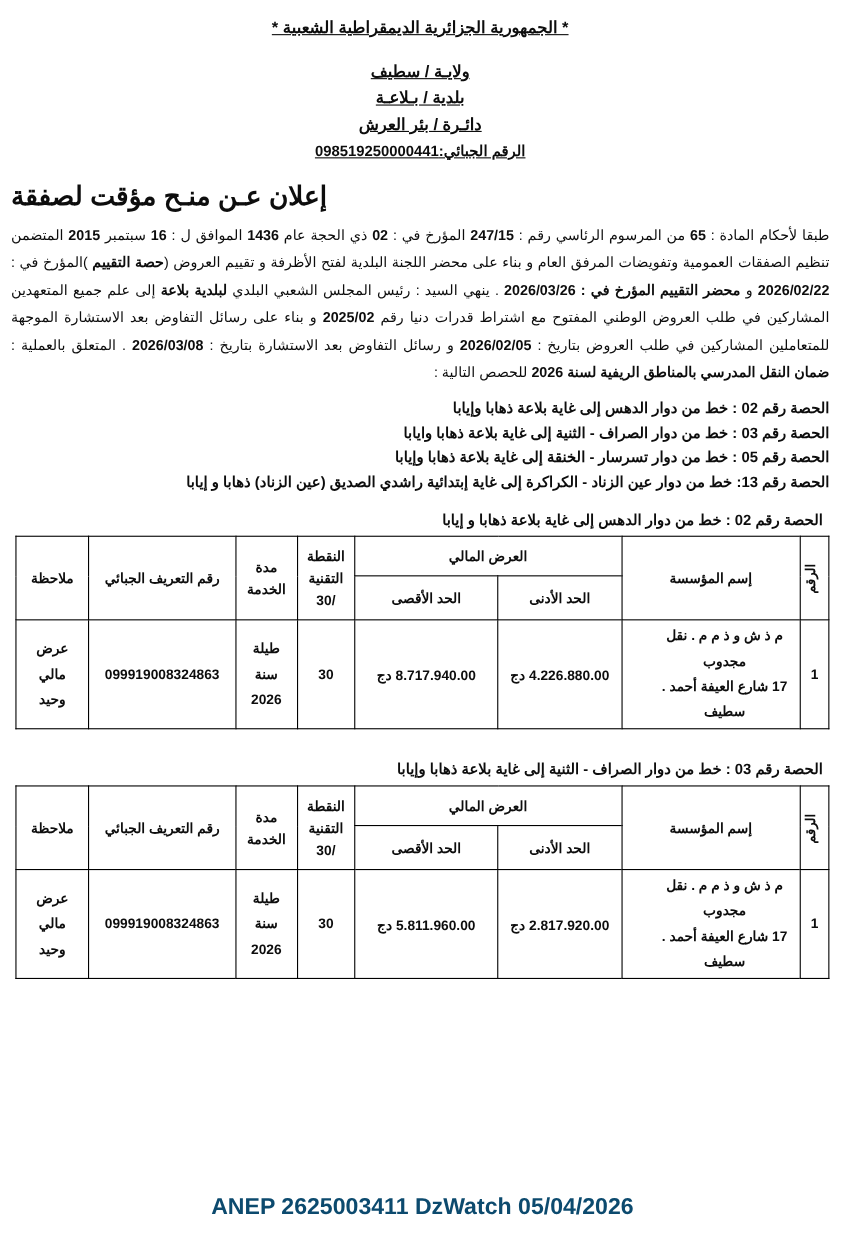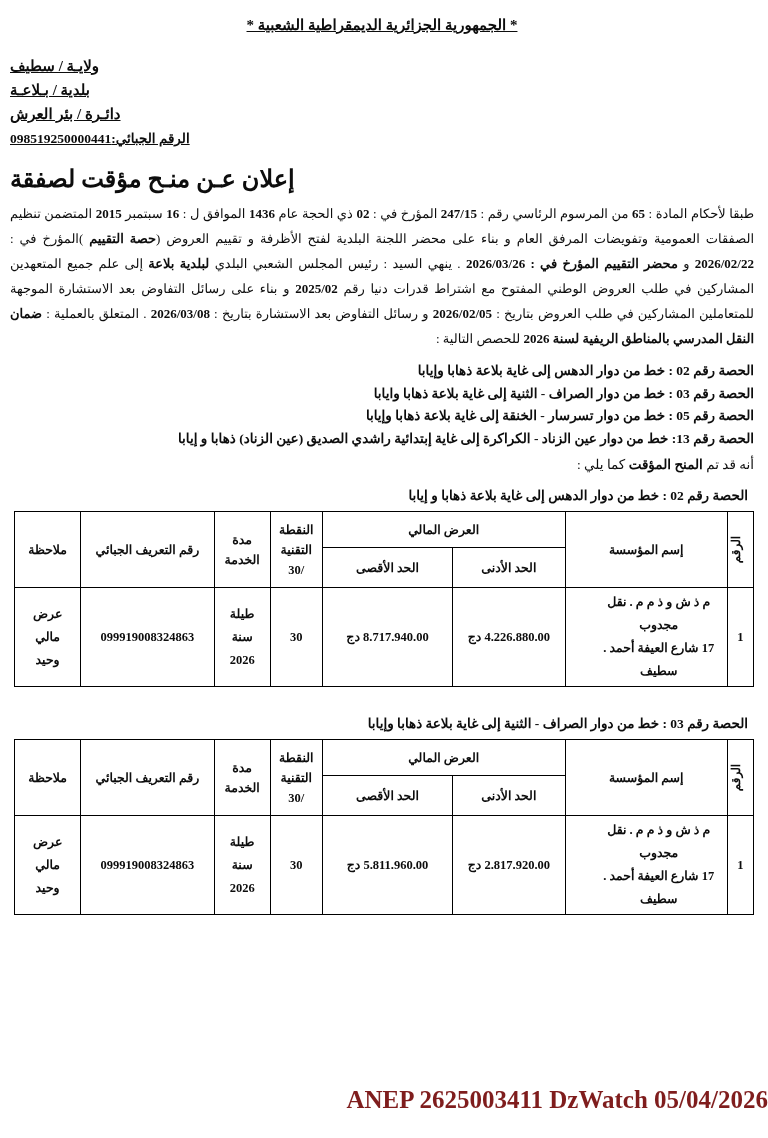--- a/index.html
+++ b/index.html
@@ -1,27 +1,27 @@
 <!DOCTYPE html>
 <html lang="ar"><head>
 <meta charset="utf-8">
 <style>
   html,body{margin:0;padding:0;background:#fff;}
   .page{
     width:768px;height:1138px;position:relative;box-sizing:border-box;
     background:#fff;color:#0d0d0d;overflow:hidden;
     padding:0 14px 0 10px;
-    font-family:Liberation Serif, serif;
+    font-family:Liberation Sans, sans-serif;
     direction:rtl;
   }
   .republic{
     text-align:center;font-weight:bold;font-size:15px;
     padding-top:16px;text-decoration:underline;
   }
-  .admin{margin-top:20px;text-align:left;font-weight:bold;font-size:15px;line-height:24px;}
+  .admin{margin-top:20px;text-align:center;font-weight:bold;font-size:15px;line-height:24px;}
   .admin .line{text-decoration:underline;}
   .admin .tax{font-size:13.5px;}
   .doc-title{text-align:left;font-weight:bold;font-size:24px;margin:14px 0 8px 0;}
   .intro{
     margin:4px 0 0 0;font-size:13px;line-height:25px;
     text-align:justify;
   }
   .intro .b{font-weight:bold;}
   .lots{margin-top:9px;font-weight:bold;font-size:13.5px;line-height:22.5px;text-align:right;}
   .award{margin-top:6px;font-size:13.5px;text-align:right;}
@@ -34,22 +34,22 @@
     text-align:center;vertical-align:middle;padding:1px 3px;overflow:hidden;
   }
   .row-h1 td{height:33px;}
   .row-h2 td{height:37px;}
   .row-data td{height:96px;}
   .stack span{display:block;line-height:20px;}
   .stack-wide span{display:block;line-height:23px;}
   .company{font-size:12.5px;padding-left:28px;}
   .vert{display:inline-block;transform:rotate(-90deg);white-space:nowrap;font-size:12px;}
   .footer{
-    position:absolute;top:1086px;left:0;right:0;text-align:right;
-    font-weight:bold;font-size:25px;color:#7f1d1d;direction:ltr;
+    position:absolute;top:1086px;left:0;right:0;text-align:center;
+    font-weight:bold;font-size:21px;color:#0c4a6e;direction:ltr;
   }
 </style>
 </head>
 <body>
 
 <div class="page">
 
   <div class="republic">* الجمهورية الجزائرية الديمقراطية الشعبية *</div>
 
   <div class="admin">
@@ -63,21 +63,20 @@
 
   <p class="intro"><span>طبقا لأحكام المادة : </span><span class="b">65</span><span> من المرسوم الرئاسي رقم : </span><span class="b">247/15</span><span> المؤرخ في : </span><span class="b">02</span><span> ذي الحجة عام </span><span class="b">1436</span><span> الموافق ل : </span><span class="b">16</span><span> سبتمبر </span><span class="b">2015</span><span> المتضمن تنظيم الصفقات العمومية وتفويضات المرفق العام و بناء على محضر اللجنة البلدية لفتح الأظرفة و تقييم العروض (</span><span class="b">حصة التقييم</span><span> )المؤرخ في : </span><span class="b">2026/02/22</span><span> و </span><span class="b">محضر التقييم المؤرخ في : 2026/03/26</span><span> . ينهي السيد : رئيس المجلس الشعبي البلدي </span><span class="b">لبلدية بلاعة</span><span> إلى علم جميع المتعهدين المشاركين في طلب العروض الوطني المفتوح مع اشتراط قدرات دنيا رقم </span><span class="b">2025/02</span><span> و بناء على رسائل التفاوض بعد الاستشارة الموجهة للمتعاملين المشاركين في طلب العروض بتاريخ : </span><span class="b">2026/02/05</span><span> و رسائل التفاوض بعد الاستشارة بتاريخ : </span><span class="b">2026/03/08</span><span> . المتعلق بالعملية : </span><span class="b">ضمان النقل المدرسي بالمناطق الريفية لسنة 2026</span><span> للحصص التالية :</span></p>
 
   <div class="lots">
     <div>الحصة رقم 02 : خط من دوار الدهس إلى غاية بلاعة ذهابا وإيابا</div>
     <div>الحصة رقم 03 : خط من دوار الصراف - الثنية إلى غاية بلاعة ذهابا وايابا</div>
     <div>الحصة رقم 05 : خط من دوار تسرسار - الخنقة إلى غاية بلاعة ذهابا وإيابا</div>
     <div>الحصة رقم 13: خط من دوار عين الزناد - الكراكرة إلى غاية إبتدائية راشدي الصديق (عين الزناد) ذهابا و إيابا</div>
   </div>
 
-  <div class="award"><span>أنه قد تم </span><span class="b">المنح المؤقت</span><span> كما يلي :</span></div>
 
   <div class="section sec1">
     <div class="sec-heading">الحصة رقم 02 : خط من دوار الدهس إلى غاية بلاعة ذهابا و إيابا</div>
     <table>
       <colgroup>
         <col style="width:26px">
           <col style="width:162px">
           <col style="width:112px">
           <col style="width:130px">
         <col style="width:52px">

